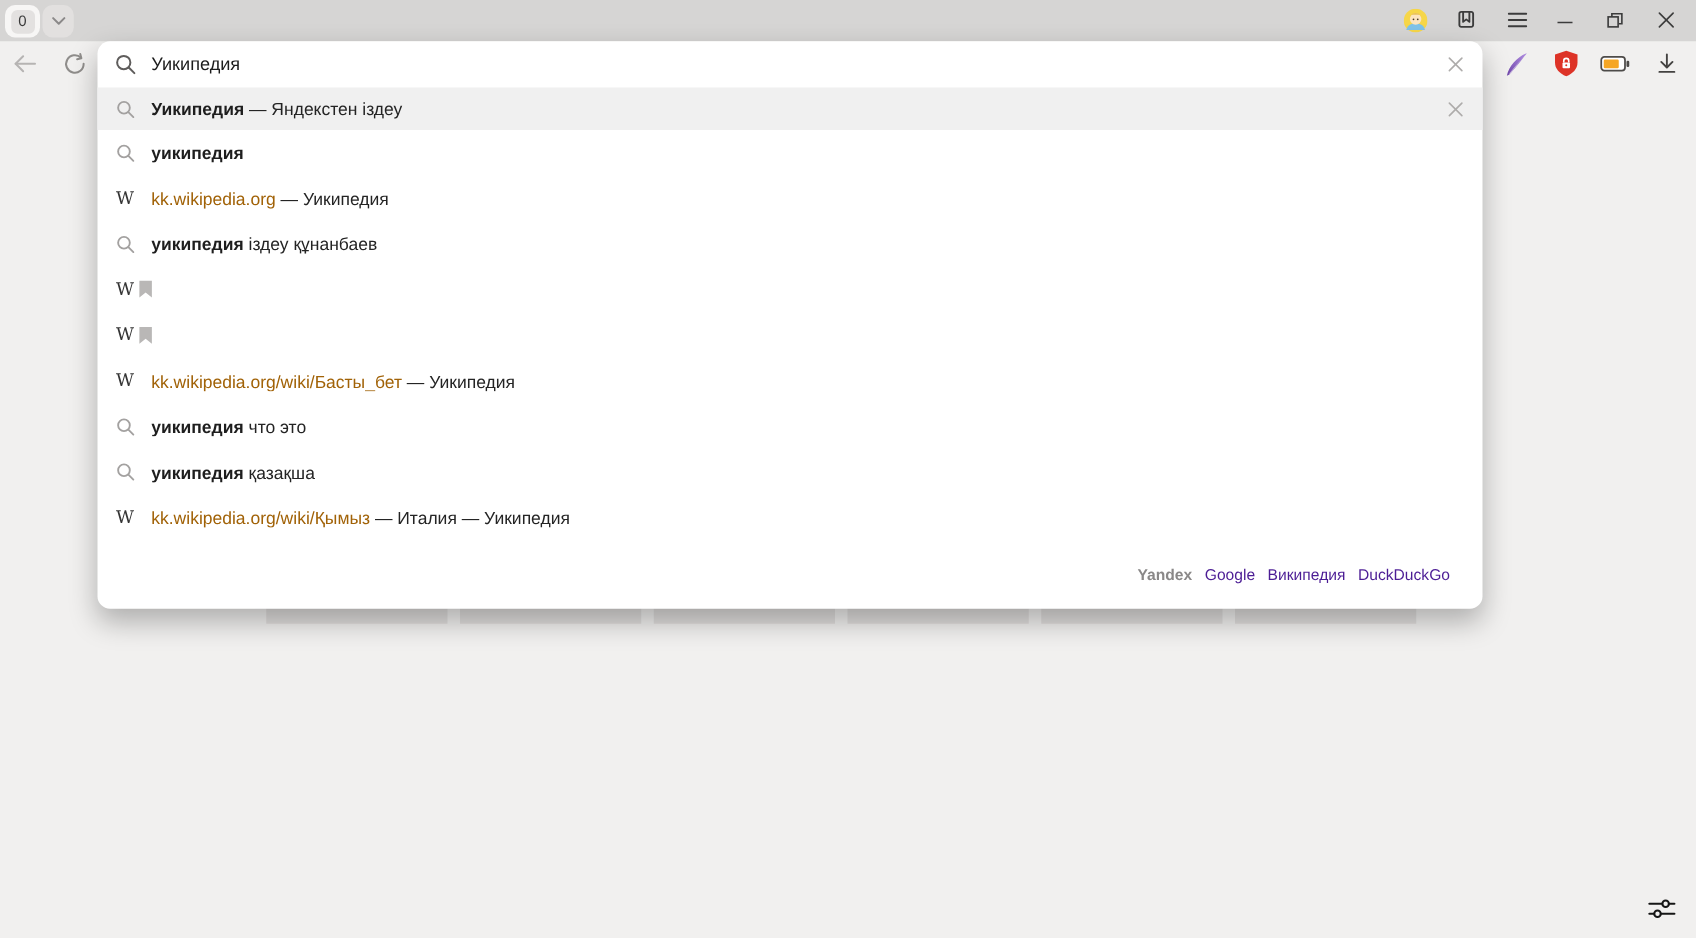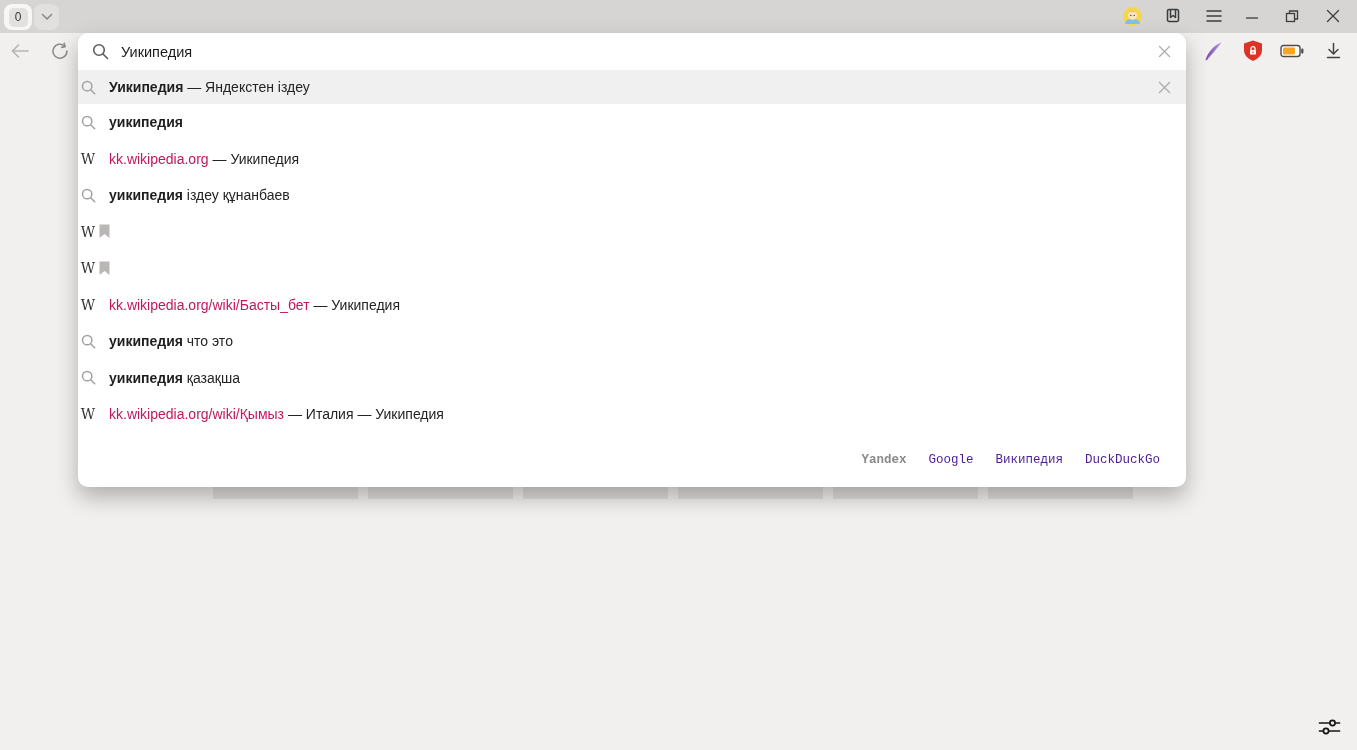--- a/index.html
+++ b/index.html
@@ -50,36 +50,36 @@
     display:flex; flex-direction:column;
   }
   .input-row {
     height:37px; display:flex; align-items:center; padding:0 14px 0 12px;
     border-radius:10px 10px 0 0; position:relative;
   }
   .input-row .q-icon { color:#5f5d5c; width:20px; display:flex; justify-content:center; }
   .omni-text { margin-left:11px; font-size:14.5px; color:#1c1c1c; flex:1; }
   .clear-x { color:#aeacab; width:16px; height:16px; display:flex; align-items:center; justify-content:center; cursor:default; }
   .s-row {
-    display:flex; align-items:center; padding:0 14px 0 0; position:relative;
+    display:flex; align-items:center; padding:0 14px 0 12px; position:relative;
     height:36.5px; font-size:14px;
   }
   .s-row.selected { height:34px; background:#f0f0f0; }
   .s-row .q-icon { color:#a3a1a0; width:20px; display:flex; justify-content:center; }
   .s-row .w-icon {
     width:20px; text-align:center; font-family:"DejaVu Serif","Liberation Serif",serif;
     font-size:14px; color:#343434; display:flex; justify-content:center;
   }
   .s-text { margin-left:11px; flex:1; white-space:nowrap; overflow:hidden; color:#242424; }
   .s-text b { font-weight:bold; color:#1e1e1e; }
-  .s-text .lnk { color:#be185d; }
+  .s-text .lnk { color:#a16207; }
   .bm-icon { color:#b9b7b6; display:flex; }
   .engines {
     margin-top:auto; height:54px; display:flex; align-items:center;
-    justify-content:flex-end; gap:22px; padding-right:26px; font-size:12.5px;font-family:Liberation Mono, monospace;
+    justify-content:flex-end; gap:10px; padding-right:26px; font-size:12.5px;
   }
   .engine { color:#4c1d95; }
   .engine.active { color:#8a8888; font-weight:bold; }
   
   .settings-fab {
     position:absolute; left:1315px; top:713px; width:28px; height:28px;
     display:flex; align-items:center; justify-content:center; color:#161616;
   }
   svg { display:block; }
 </style>

